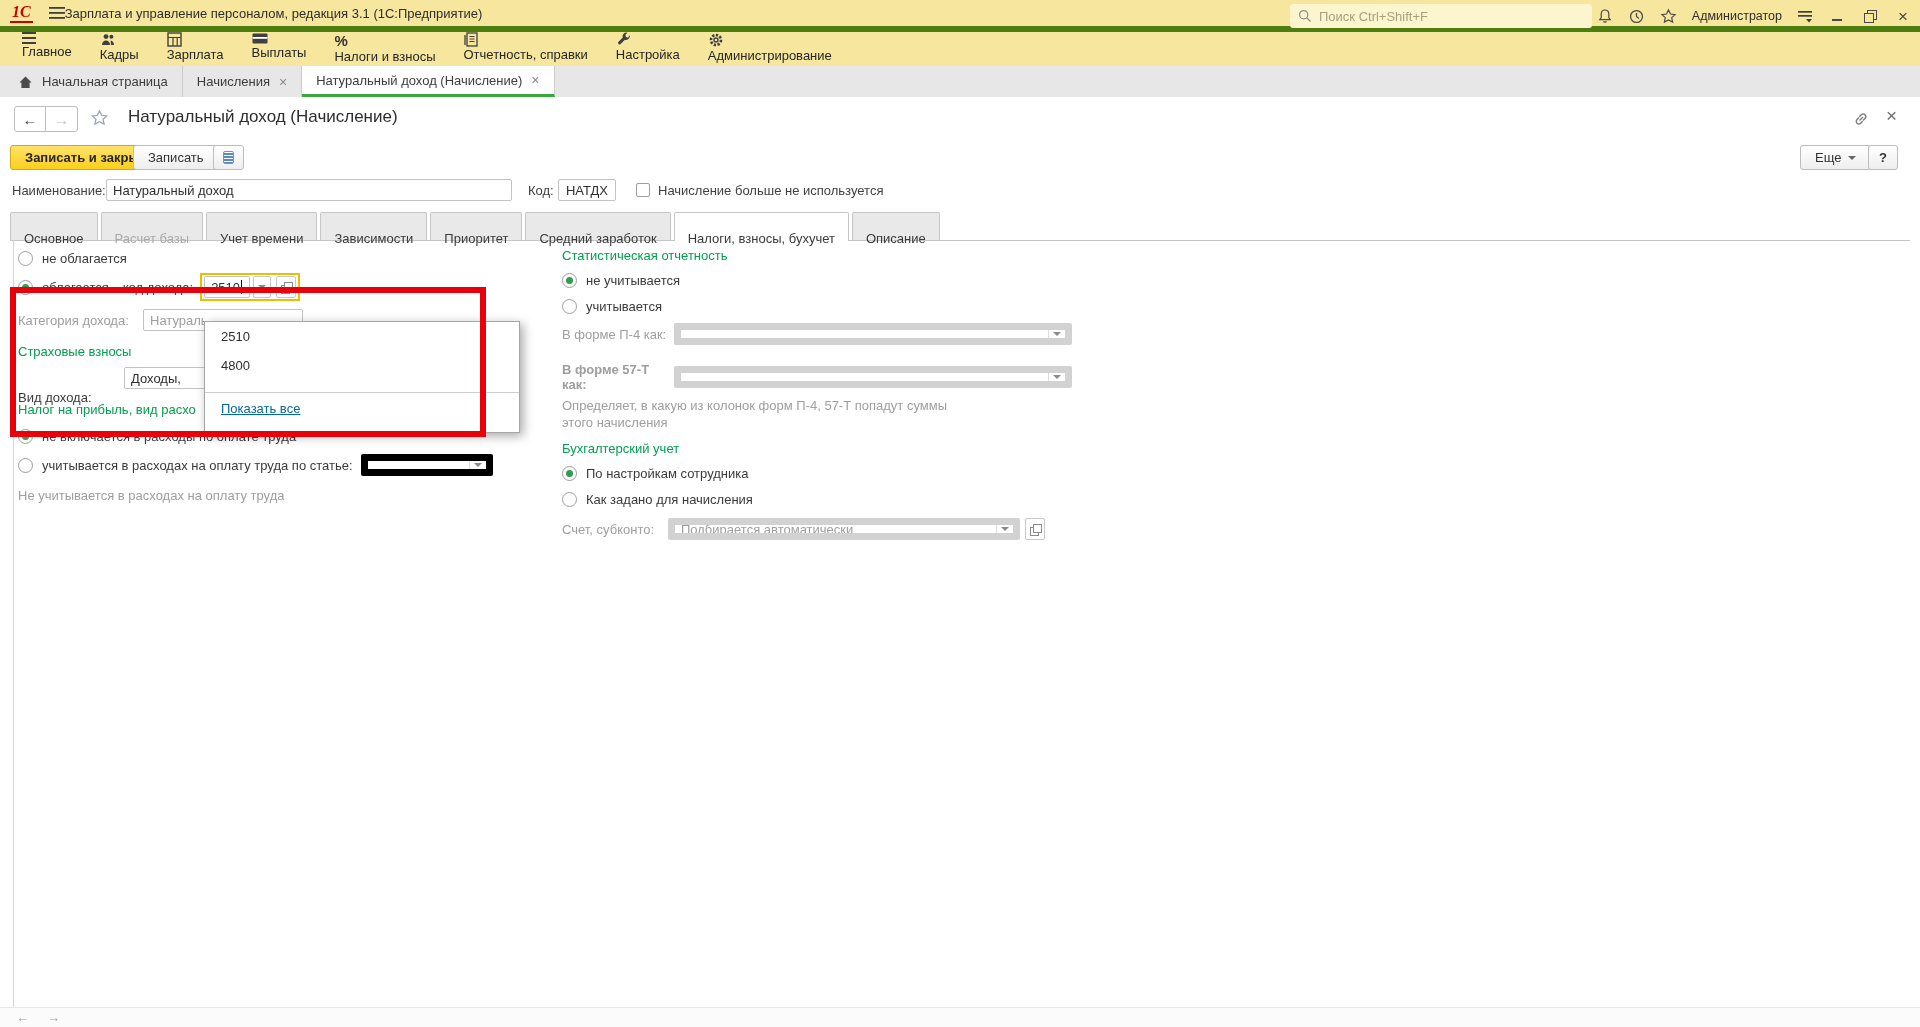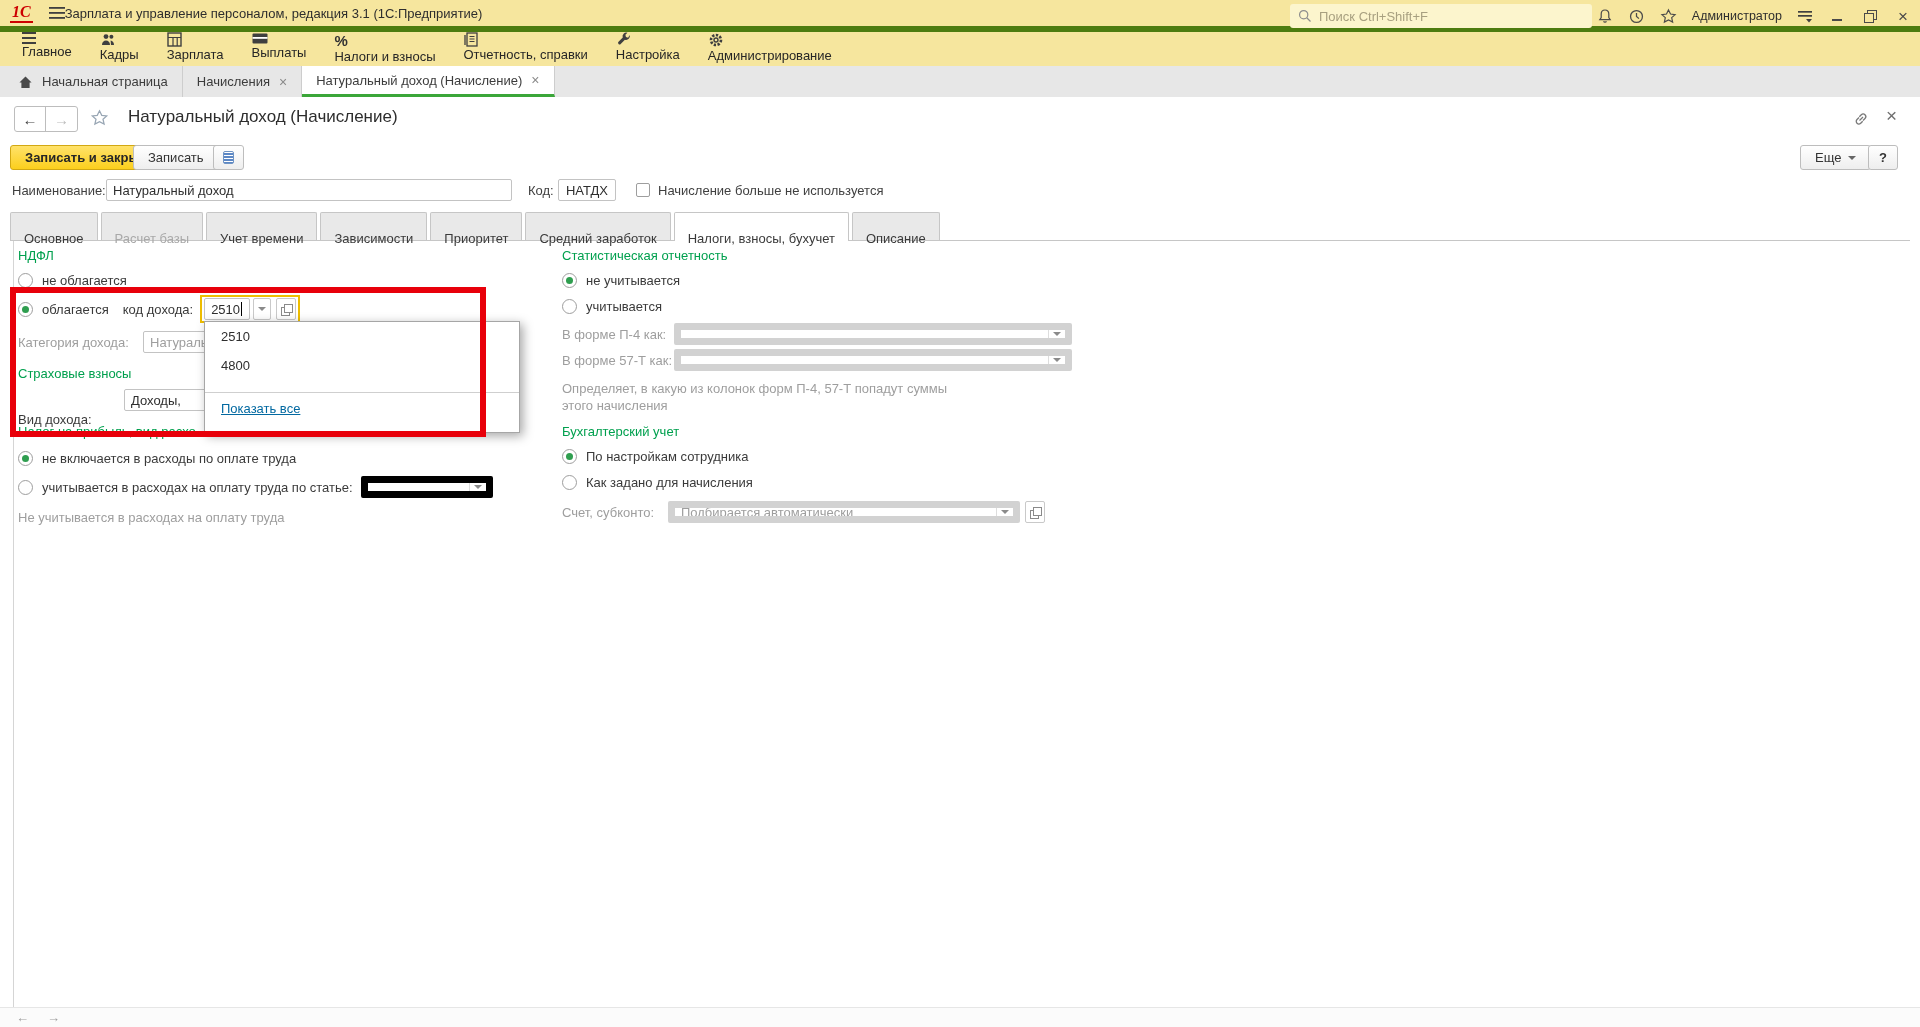--- a/index.html
+++ b/index.html
@@ -315,21 +315,20 @@
   <span class="ftab">Зависимости</span>
   <span class="ftab">Приоритет</span>
   <span class="ftab">Средний заработок</span>
   <span class="ftab active">Налоги, взносы, бухучет</span>
   <span class="ftab">Описание</span>
 </div>
 
 <div class="leftline"></div>
 
 <div class="colL">
-  <div class="ghead">НДФЛ</div>
 
   <div class="rrow">
     <span class="radio"></span>
     <span>не облагается</span>
   </div>
 
   <div class="rrow" style="height:26px;margin-bottom:0;">
     <span class="radio sel"></span>
     <span>облагается</span>
     <span style="margin-left:14px;">код дохода:</span>
@@ -398,21 +397,21 @@
   <div class="lrow" style="margin-top:6px;">
     <span class="dim" style="width:112px;">В форме П-4 как:</span>
     <span class="combo" style="width:398px;border-color:#d2d2d2;">
       <span class="cval"></span>
       <span class="carr">
           <span class="tri-dn"></span>
         </span>
     </span>
   </div>
 
-  <div class="lrow" style="margin-top:2px;">
+  <div class="lrow" style="margin-top:19px;font-weight:bold;">
     <span class="dim" style="width:112px;">В форме 57-Т как:</span>
     <span class="combo" style="width:398px;border-color:#d2d2d2;">
       <span class="cval"></span>
       <span class="carr">
           <span class="tri-dn"></span>
         </span>
     </span>
   </div>
 
   <div class="hint" style="margin-top:8px;line-height:17px;">

